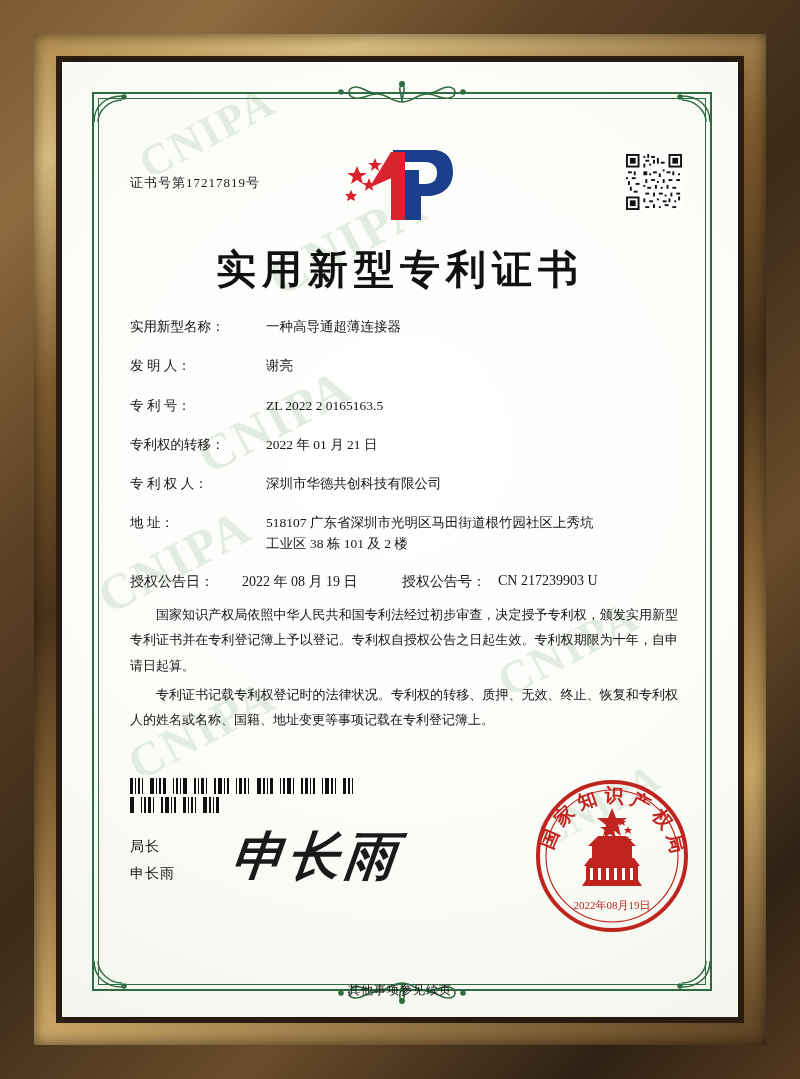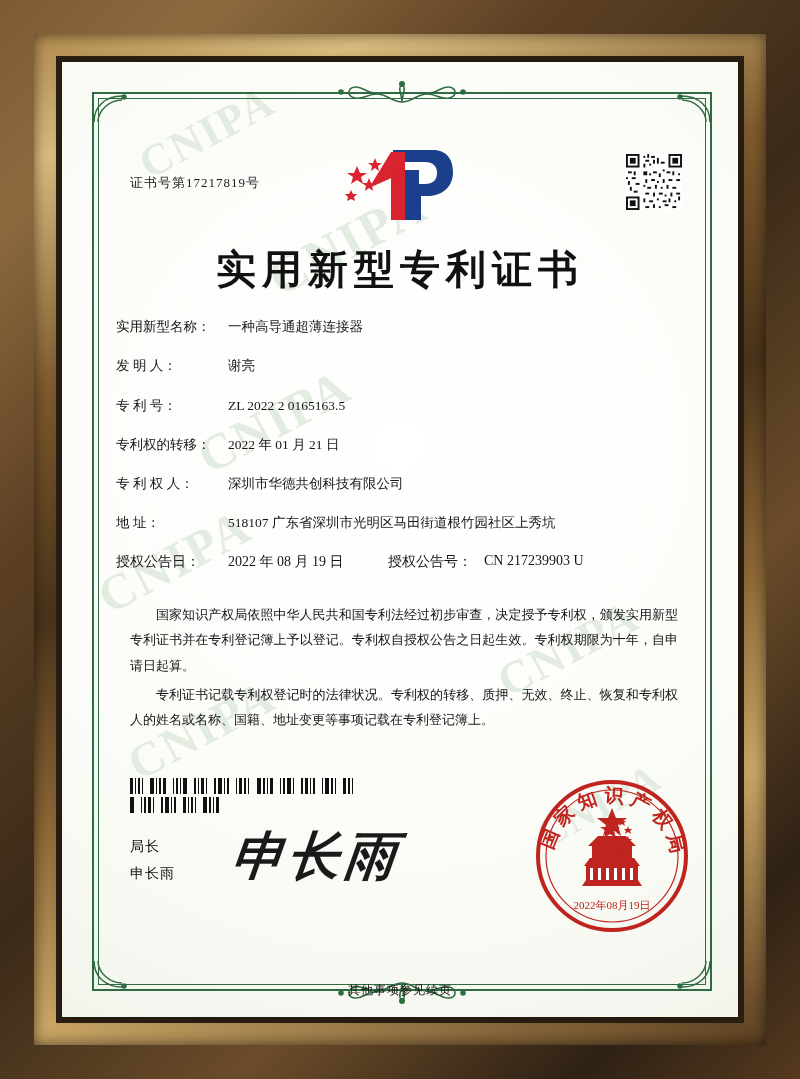--- a/index.html
+++ b/index.html
@@ -78,25 +78,25 @@
   .logo{
     position:absolute;left:50%;top:80px;transform:translateX(-50%);
     width:130px;height:86px;
   }
   .title{
     position:absolute;left:0;right:0;top:180px;text-align:center;
     font-size:40px;font-weight:bold;color:#111;letter-spacing:6px;
     font-family:"Liberation Serif","DejaVu Serif",serif;
   }
   
-  .fields{position:absolute;left:54px;top:255px;width:540px;}
+  .fields{position:absolute;left:68px;top:255px;width:540px;}
   .row{display:flex;font-size:13.5px;color:#161616;margin-bottom:19px;
        font-family:"Liberation Serif","DejaVu Serif",serif;line-height:1.5;}
   .lab{width:112px;flex:none;letter-spacing:0px;}
-  .val{flex:1;}
+  .val{flex:1;margin-left:24px;}
   .row-inline{display:flex;font-size:14px;color:#161616;margin-bottom:19px;
        font-family:"Liberation Serif","DejaVu Serif",serif;}
   .half-lab{width:112px;flex:none;}
   .half-val{width:160px;}
   .half-lab2{width:96px;flex:none;}
   
   .paras{position:absolute;left:68px;top:540px;width:548px;
          font-family:"Liberation Serif","DejaVu Serif",serif;
          font-size:13px;color:#141414;line-height:1.95;text-align:justify;}
   .paras p{margin:0 0 4px 0;text-indent:2em;}
@@ -291,20 +291,21 @@
         <div class="val">2022 年 01 月 21 日</div>
       </div>
       <div class="row">
         <div class="lab">专 利 权 人：</div>
         <div class="val">深圳市华德共创科技有限公司</div>
       </div>
       <div class="row">
         <div class="lab">地        址：</div>
         <div class="val">
           <div>518107 广东省深圳市光明区马田街道根竹园社区上秀坑</div>
+          <div>工业区 38 栋 101 及 2 楼</div>
         </div>
       </div>
       <div class="row-inline">
         <div class="half-lab">授权公告日：</div>
         <div class="half-val">2022 年 08 月 19 日</div>
         <div class="half-lab2">授权公告号：</div>
         <div>CN 217239903 U</div>
       </div>
     </div>
 

